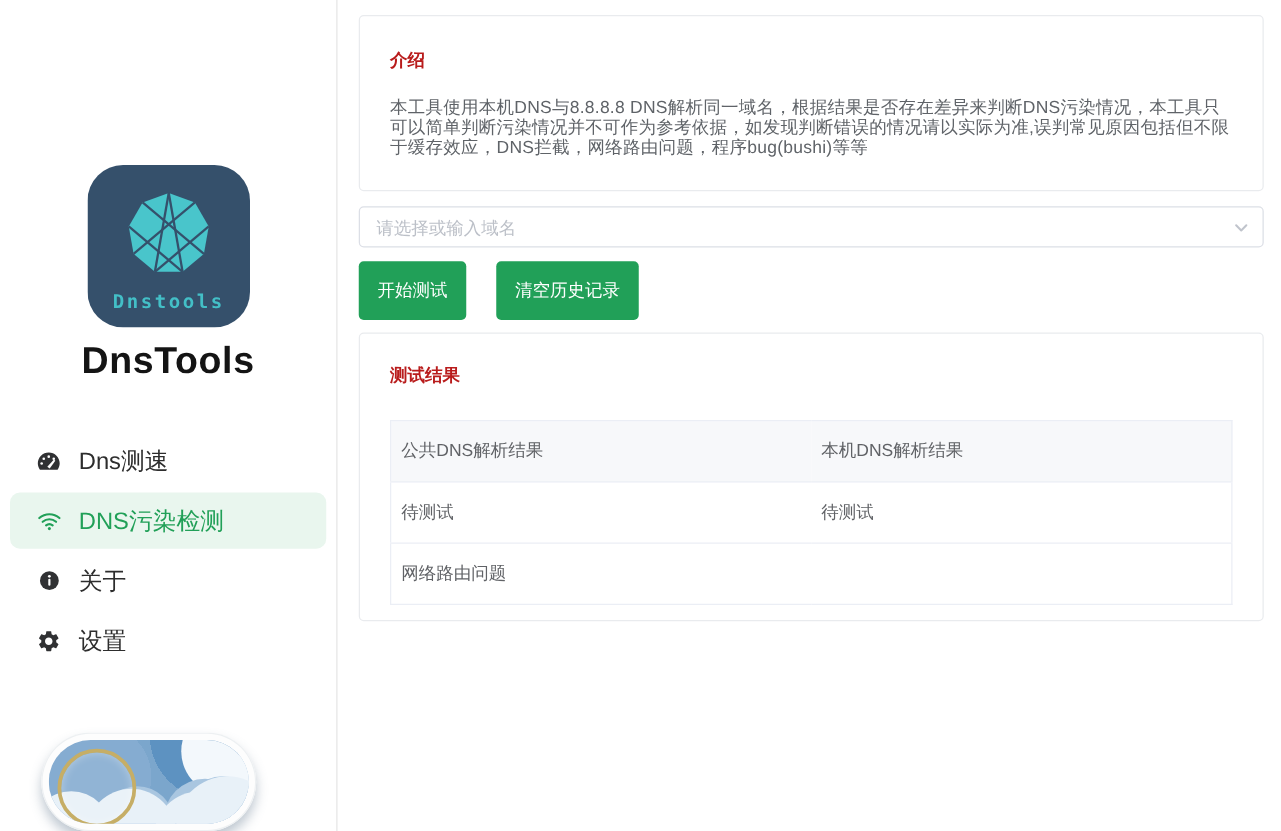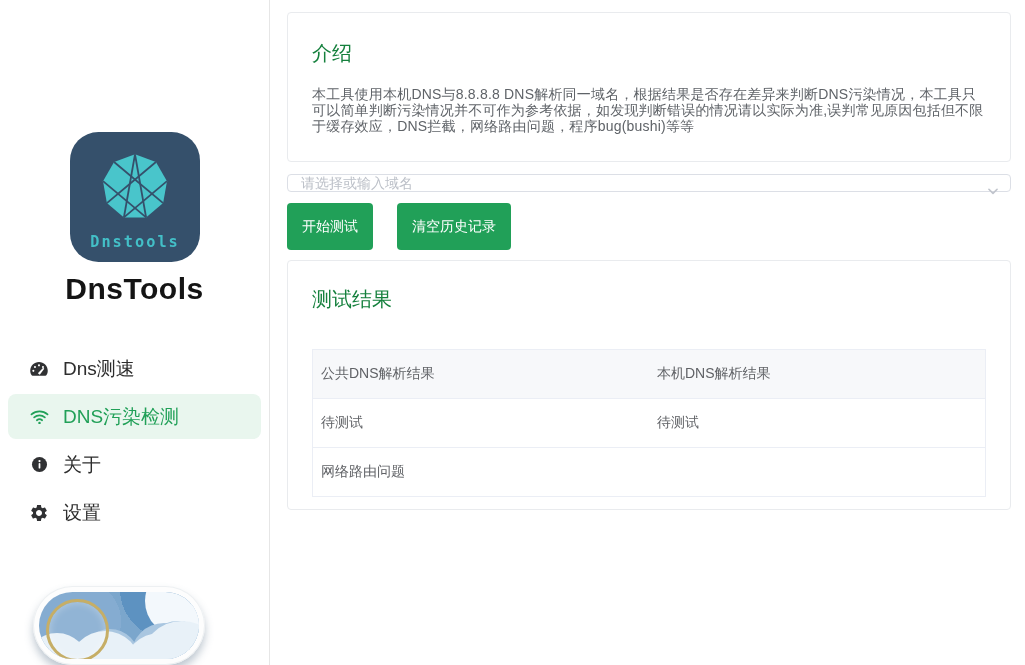--- a/index.html
+++ b/index.html
@@ -70,29 +70,29 @@
     box-shadow: inset 0 0 8px rgba(255,255,255,0.35);
   }
 
   
   .main { flex: 1; padding: 12px 14px 0 17px; }
   .card {
     border: 1px solid #e9ebee; border-radius: 4px;
     background: #fff; width: 100%;
   }
   .intro-card { padding: 27px 24px 27px; }
-  .card h2 { font-size: 20px; font-weight: 400; color: #15803d; }
+  .card h2 { font-size: 14px; font-weight: 700; color: #b91c1c; }
   .intro-card p {
     margin-top: 19px; font-size: 14px; color: #5f6368;
     line-height: 16px; letter-spacing: 0.2px;
   }
 
   .select {
     margin-top: 12px; position: relative;
-    height: 18px; width: 100%;
+    height: 33px; width: 100%;
     border: 1px solid #dcdfe6; border-radius: 4px;
     background: #fff; display: flex; align-items: center;
     cursor: pointer;
   }
   .select input {
     flex: 1; border: none; outline: none; background: transparent;
     font-size: 14px; color: #606266; padding: 0 13px;
     font-family: inherit;
   }
   .select input::placeholder { color: #bcc0c8; }
@@ -102,21 +102,21 @@
   .btn {
     border: none; cursor: pointer;
     background: #21a058; color: #ffffff;
     font-size: 14px; font-family: inherit;
     height: 47px; padding: 0 15px; border-radius: 4px;
     display: inline-flex; align-items: center;
   }
 
   .results-card { margin-top: 10px; padding: 25px 24px 12px; }
   .results-table {
-    margin-top: 36px; width: 100%;
+    margin-top: 26px; width: 100%;
     border-collapse: collapse;
     border: 1px solid #ebeef5;
     font-size: 14px; color: #606266;
   }
   .results-table th {
     background: #f7f8fa; text-align: left; font-weight: 400;
     padding: 15px 8px; width: 50%;
   }
   .results-table td {
     padding: 15px 8px; border-top: 1px solid #ebeef5;

